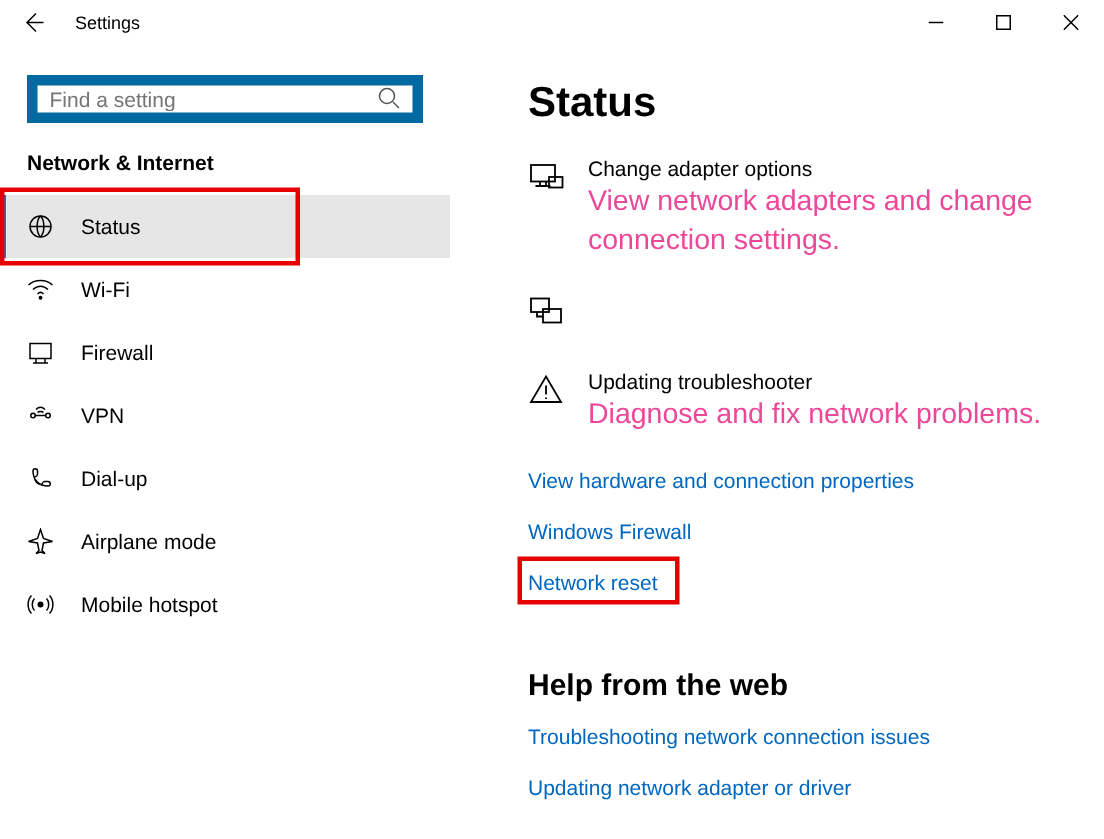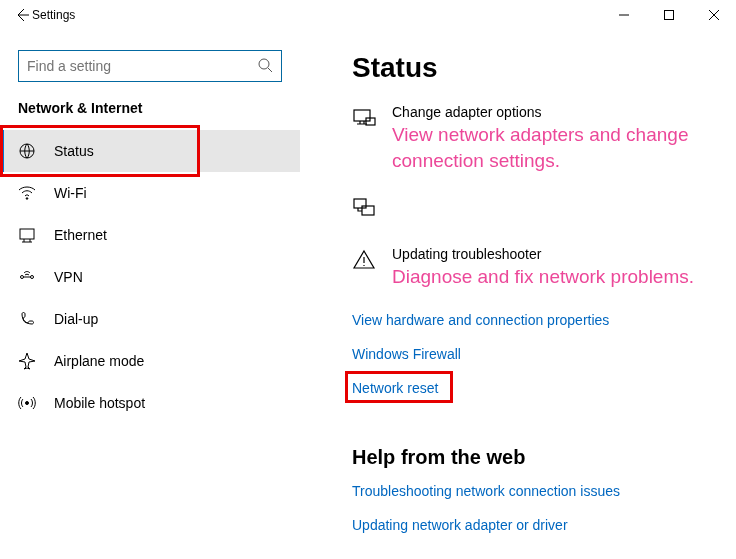--- a/index.html
+++ b/index.html
@@ -20,20 +20,21 @@
     padding-left: 12px;
   }
   .titlebar .back-arrow {
     width: 20px;
     display: flex;
     align-items: center;
     justify-content: center;
     cursor: pointer;
   }
   .titlebar .app-title {
+    margin-left: 18px;
     font-size: 12px;
   }
   .window-controls {
     position: absolute;
     top: 0;
     right: 0;
     display: flex;
   }
   .window-controls div {
     width: 45px;
@@ -55,21 +56,21 @@
   .home-row {
     display: flex;
     align-items: center;
     padding: 8px 18px;
     cursor: pointer;
     gap: 16px;
   }
   .home-row svg { flex-shrink: 0; }
   .search-wrap {
     margin: 10px 18px 18px 18px;
-    border: 1px solid #0369a1;
+    border: 7px solid #0369a1;
     height: 32px;
     display: flex;
     align-items: center;
     padding: 0 8px;
     background: #fff;
   }
   .search-wrap input {
     border: none;
     outline: none;
     flex: 1;
@@ -226,21 +227,21 @@
       <span>Wi-Fi</span>
     </div>
 
     <div class="nav-item">
       <span class="icon-slot">
         <svg width="18" height="18" viewBox="0 0 18 18" fill="none" stroke="#000" stroke-width="1">
             <rect x="2" y="3" width="14" height="10"></rect>
             <path d="M6 13 V16 M12 13 V16 M4 16 H14"></path>
           </svg>
       </span>
-      <span>Ethernet</span>
+      <span>Firewall</span>
     </div>
 
     <div class="nav-item">
       <span class="icon-slot">
         <svg width="18" height="18" viewBox="0 0 18 18" fill="none" stroke="#000" stroke-width="1">
             <circle cx="4" cy="9" r="1.5"></circle>
             <circle cx="14" cy="9" r="1.5"></circle>
             <path d="M5.5 9 H12.5 M7 7 C8 6 10 6 11 7 M6 5 C8 3 10 3 12 5"></path>
           </svg>
       </span>

